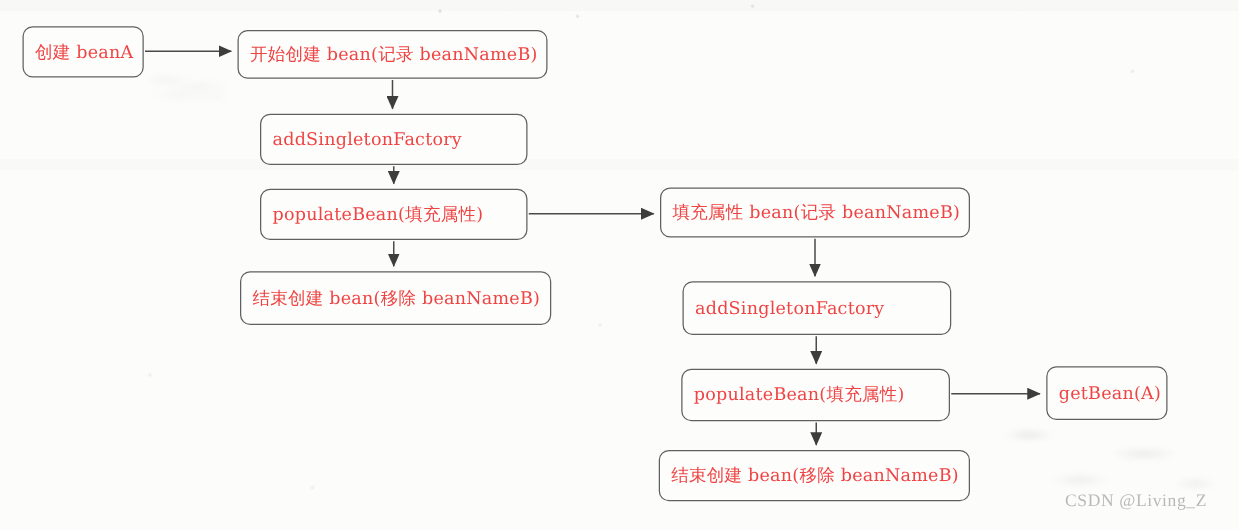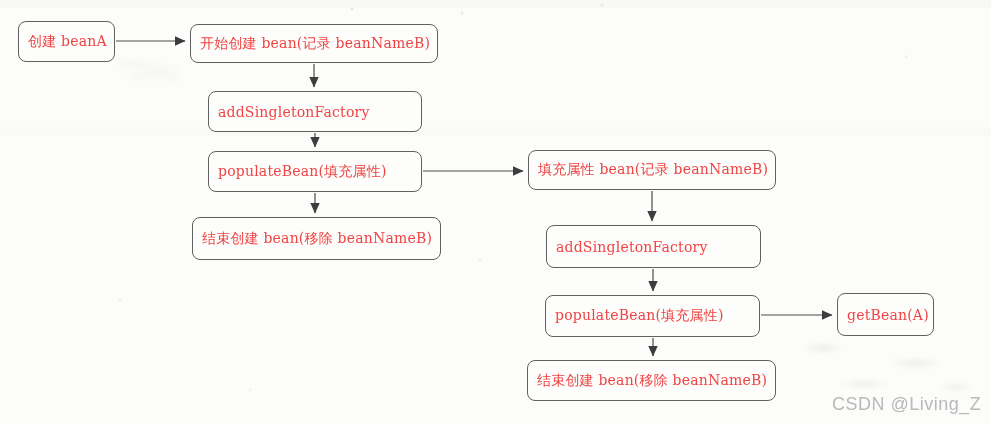--- a/index.html
+++ b/index.html
@@ -68,24 +68,24 @@
   .n7 { left: 545px; top: 295px; width: 215px; height: 42px; }
   .n8 { left: 837px; top: 293px; width: 97px;  height: 43px; }
   .n9 { left: 527px; top: 360px; width: 249px; height: 41px; }
   .arrows {
     position: absolute;
     inset: 0;
     pointer-events: none;
   }
   .watermark {
     position: absolute;
-    left: 832px;
+    left: 852px;
     top: 394px;
-    font-family: Liberation Sans, sans-serif;
-    font-size: 18px;
+    font-family: Liberation Serif, serif;
+    font-size: 14px;
     color: #b9b9b9;
     letter-spacing: 0.5px;
     white-space: nowrap;
   }
 </style>
 </head>
 <body>
 
 <div class="canvas">
 

